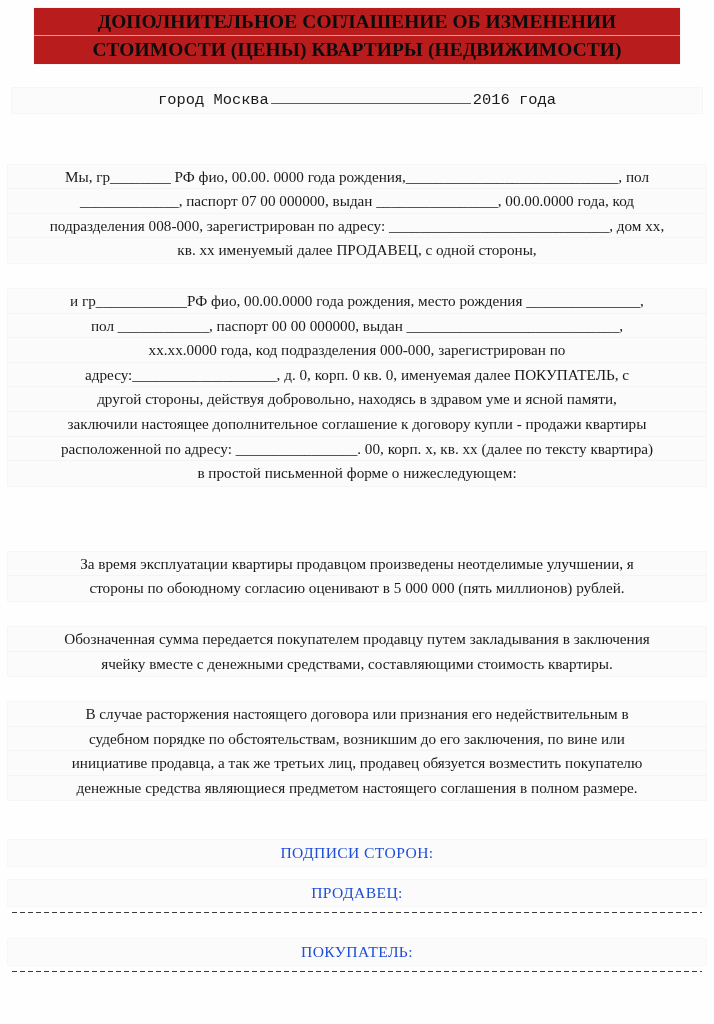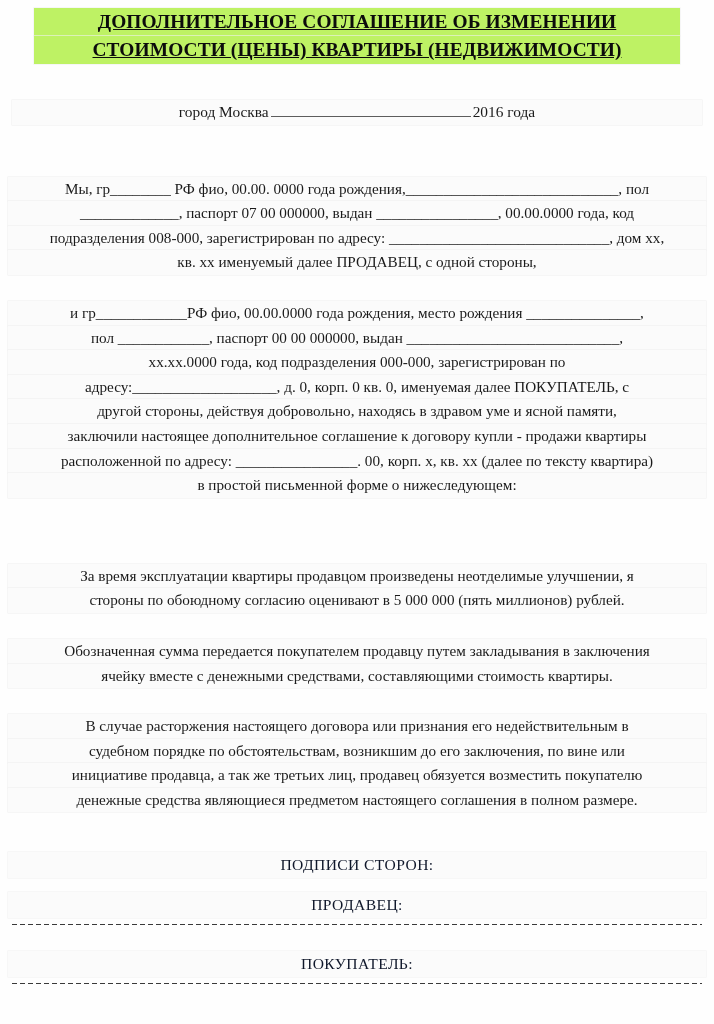--- a/index.html
+++ b/index.html
@@ -32,23 +32,22 @@
     padding: 8px 34px 0 34px;
     text-align: center;
     font-weight: bold;
     font-size: 19.4px;
     line-height: 28px;
     letter-spacing: 0.1px;
     color: #0c0c0c;
   }
   .doc-title .tline {
     display: block;
-    background: #bef264;
+    background: #b91c1c;
     box-shadow: 0 0 0 0.6px #f0f0f0;
-    text-decoration: underline;
   }
 
   
   .tl {
     display: block;
     font-size: 15.2px;
     line-height: 24.6px;
     white-space: pre-wrap;
     background: #fbfbfb;
     box-shadow: 0 0 0 0.5px #eeeeee;
@@ -58,21 +57,22 @@
 
   .block { padding: 0 8px; }
   .gap-s  { height: 14px; }
   .gap-m  { height: 26px; }
   .gap-l  { height: 40px; }
   .gap-xl { height: 52px; }
 
   
   .cityrow {
     padding: 0 12px;
-    margin-top: 36px;
+    margin-top: 24px;
+    font-family: Liberation Mono, monospace;
   }
   .cityrow .tl {
     text-align: center;
     font-size: 15.4px;
   }
   .fill {
     display: inline-block;
     border-bottom: 1px solid #5d5d5d;
     vertical-align: baseline;
     height: 0.82em;
@@ -81,21 +81,21 @@
   .fill.w-city{ width: 200px; }
 
   
   .sig-head {
     text-align: center;
     font-size: 15.6px;
     line-height: 26px;
     letter-spacing: 0.4px;
     background: #fbfbfb;
     box-shadow: 0 0 0 0.5px #efefef;
-    color: #0f172a;
+    color: #1d4ed8;
   }
   .dashline {
     margin: 6px 12px 0 12px;
     height: 1px;
     background-image: repeating-linear-gradient(
       to right,
       #3a3a3a 0px, #3a3a3a 5px,
       rgba(0,0,0,0) 5px, rgba(0,0,0,0) 8px
     );
   }

